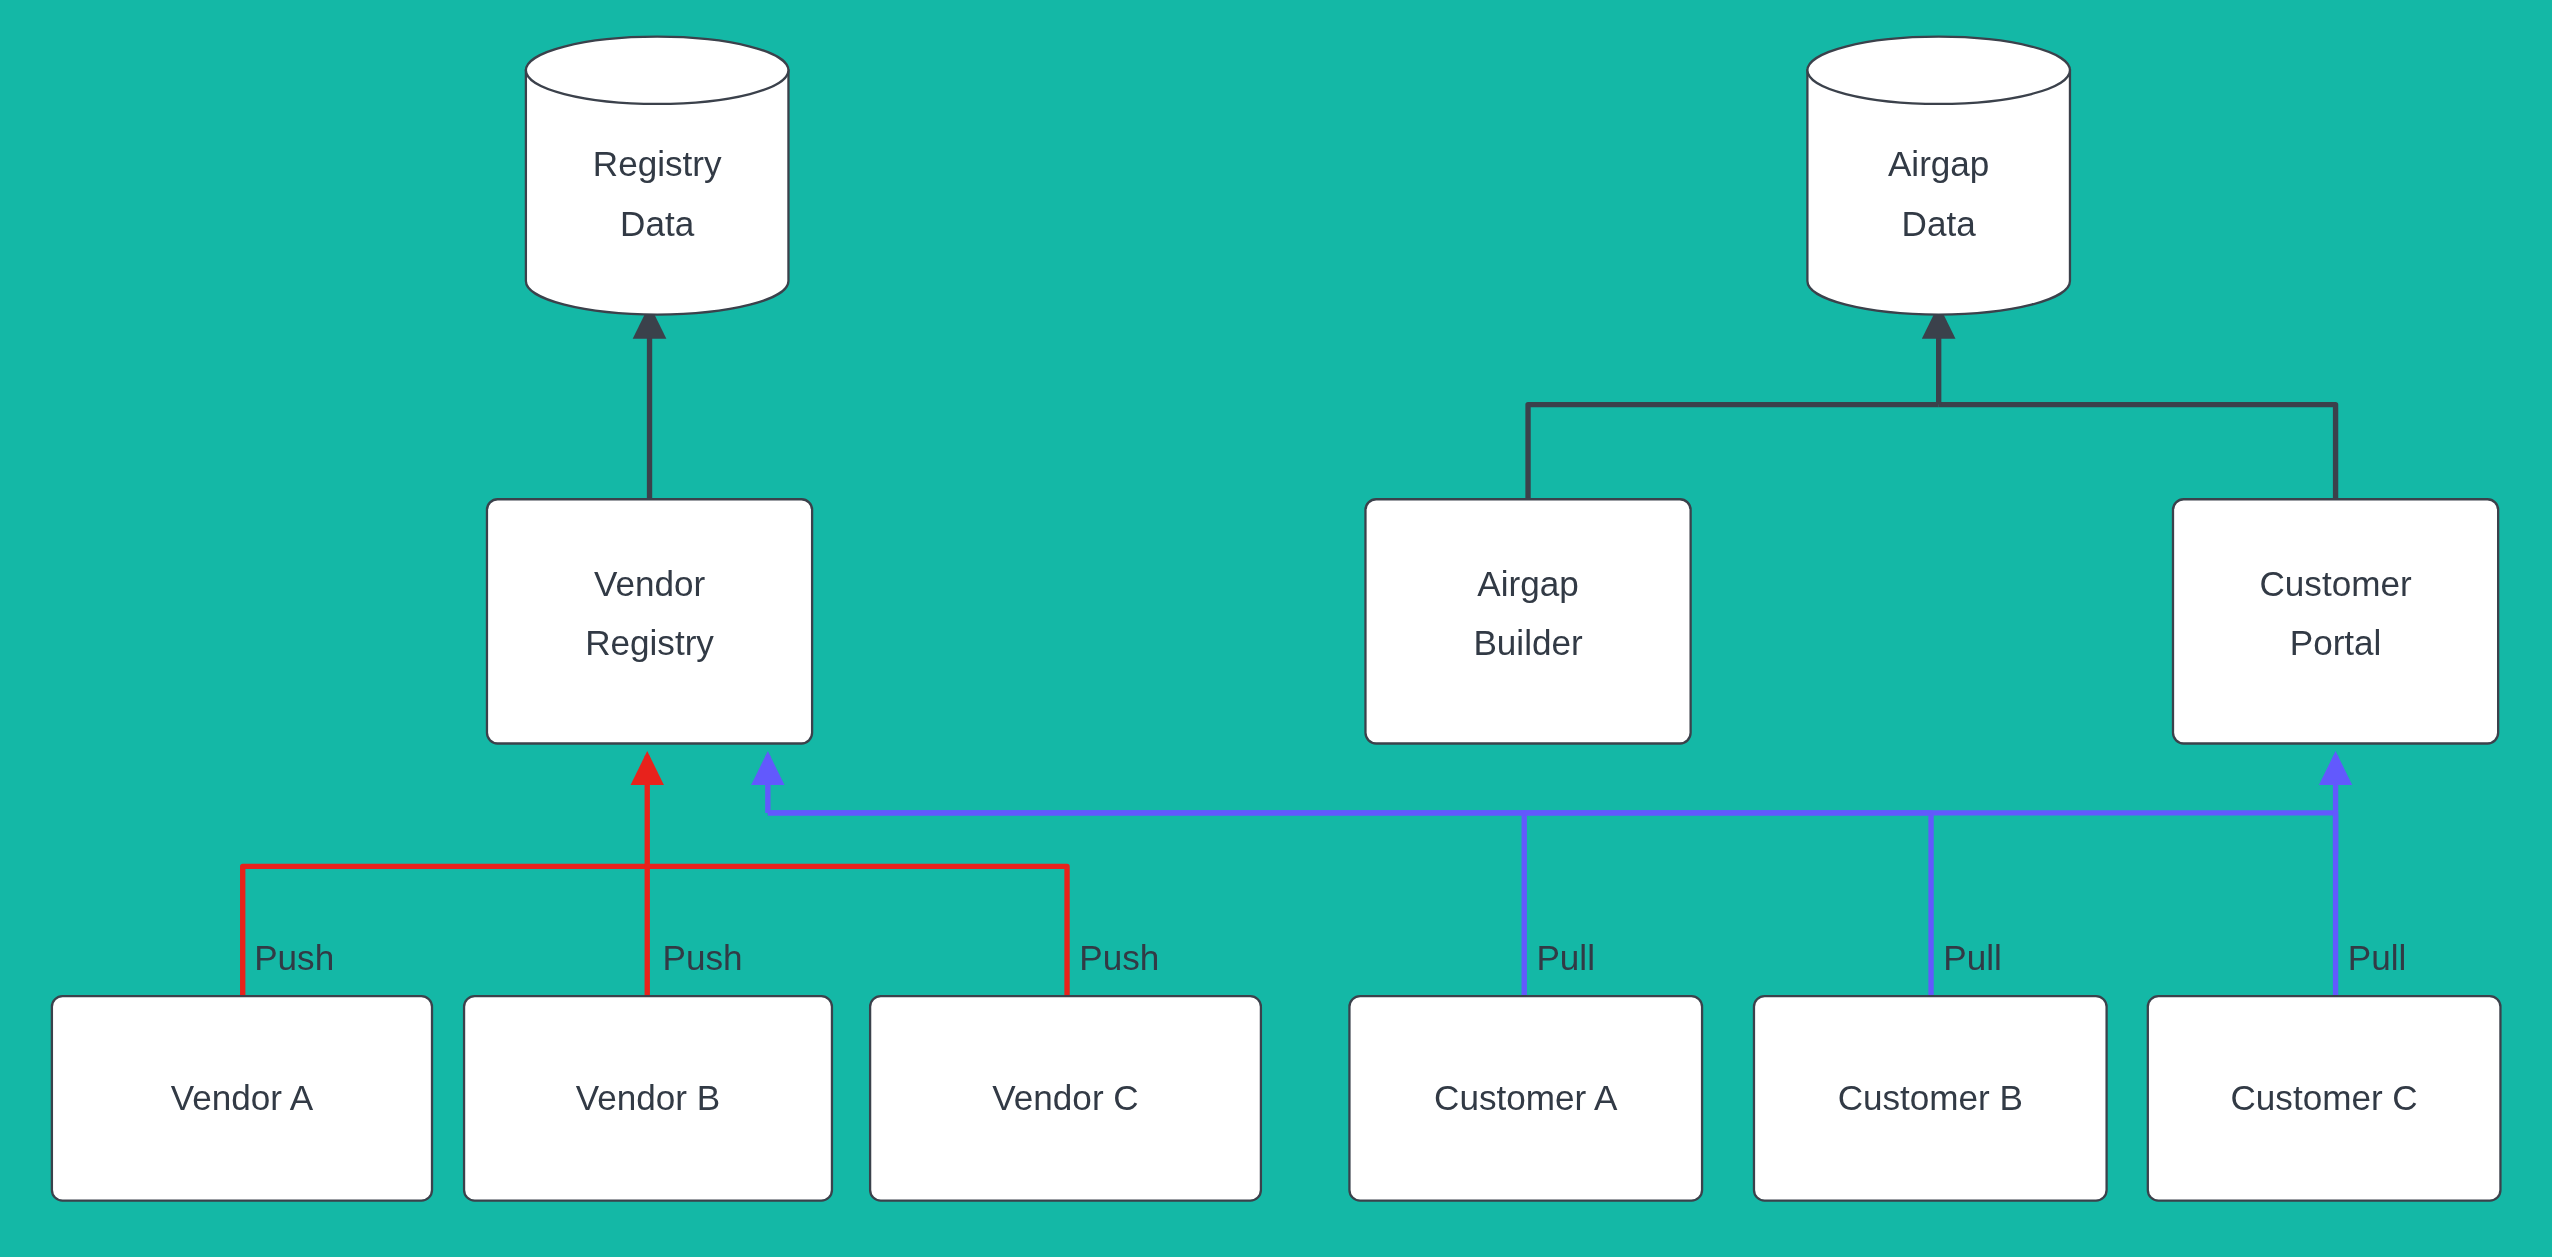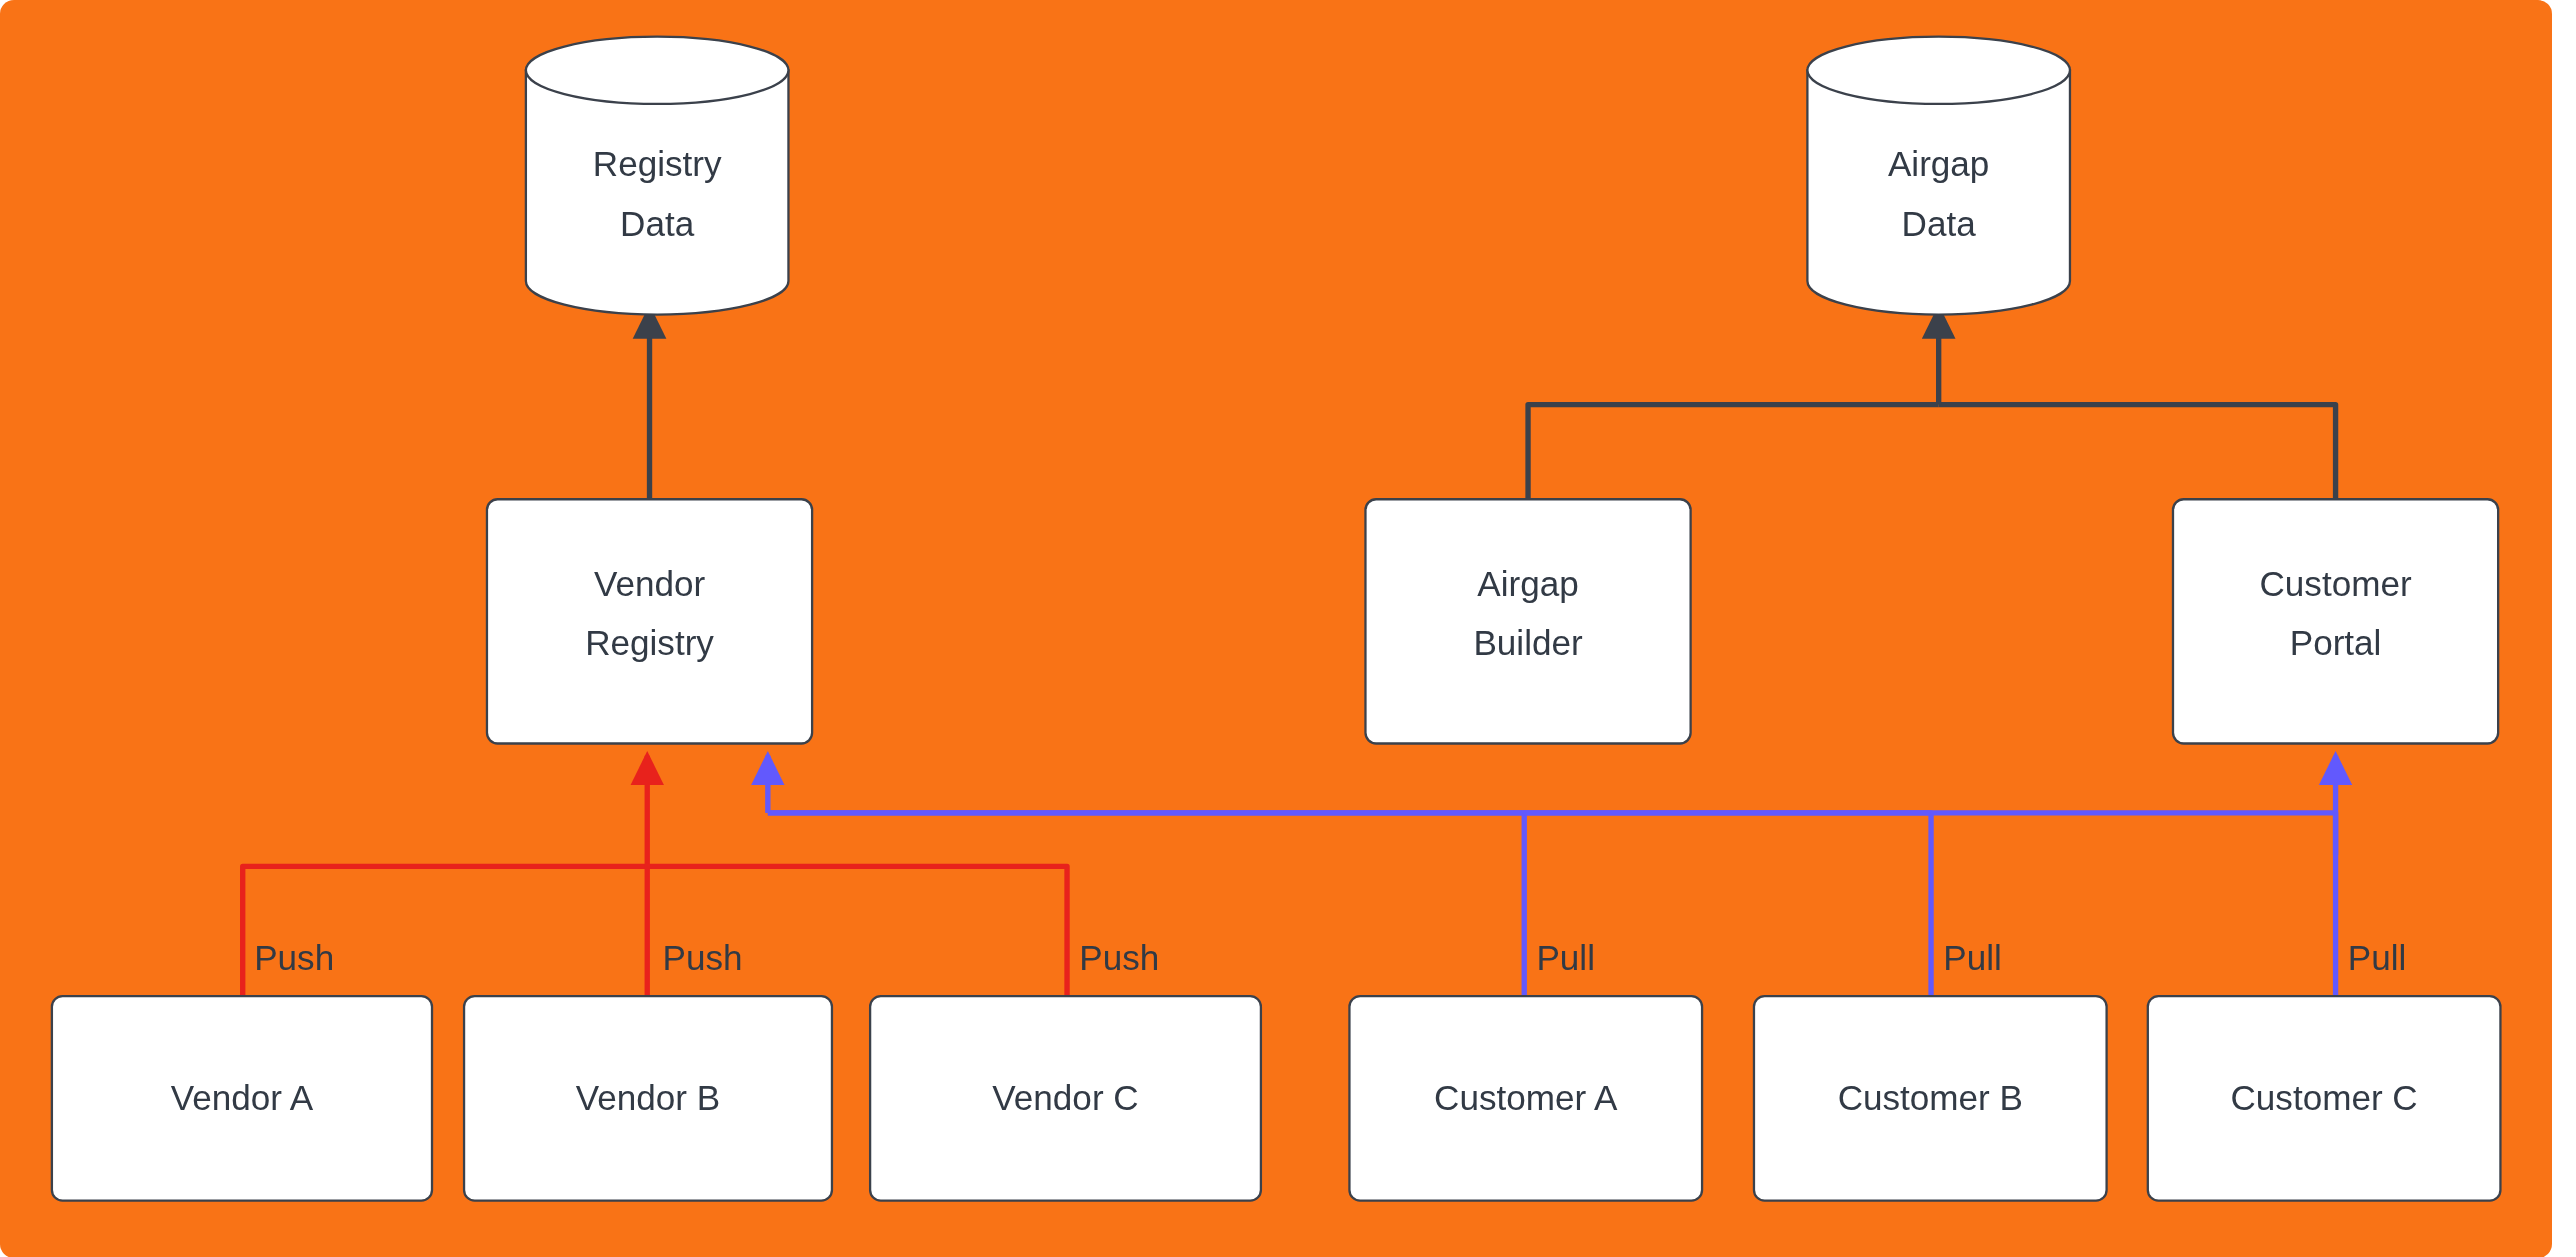--- a/index.html
+++ b/index.html
@@ -10,22 +10,21 @@
   body {
     width: 2576px;
     height: 1258px;
     overflow: hidden;
     font-family: "Liberation Sans", sans-serif;
   }
   #diagram-root {
     position: relative;
     width: 2552px;
     height: 1258px;
-    background: #f97316;
-    border-radius: 14px;
+    background: #14b8a6;
   }
   svg.diagram-canvas {
     display: block;
     width: 2576px;
     height: 1258px;
   }
   .node-shape {
     fill: #ffffff;
     stroke: #3b414b;
     stroke-width: 3;

